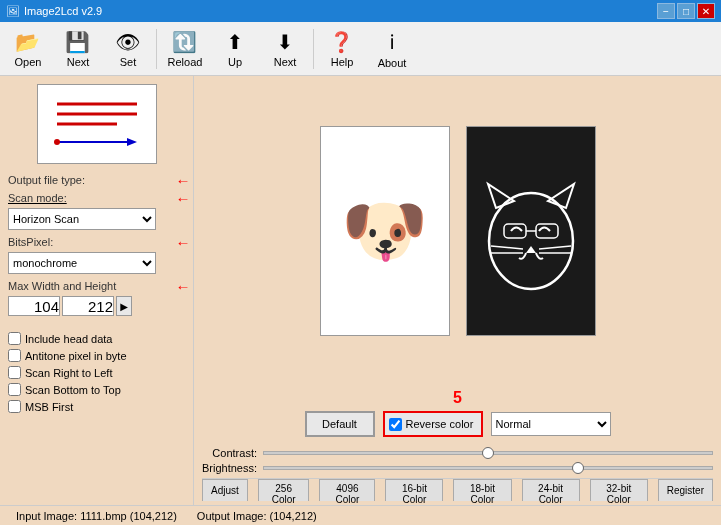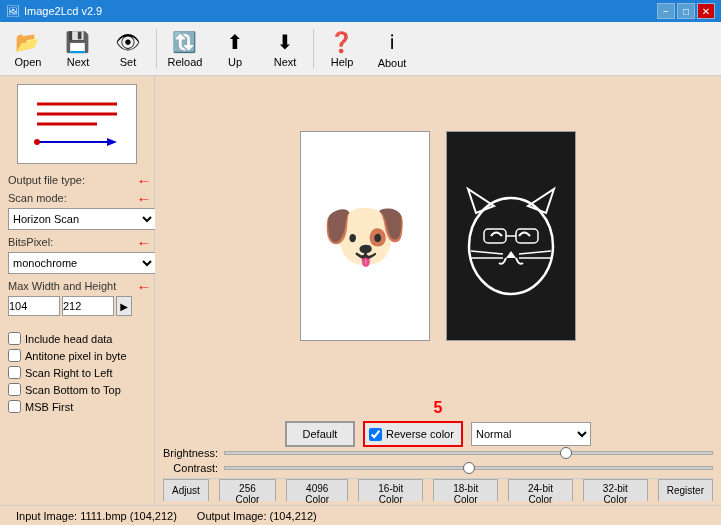--- a/index.html
+++ b/index.html
@@ -60,21 +60,21 @@
 
     
     .main-content {
       display: flex;
       height: calc(525px - 22px - 54px);
       background: #f0d9c0;
     }
 
     
     .left-panel {
-      width: 155px;
+      width: 194px;
       padding: 8px;
       display: flex;
       flex-direction: column;
       gap: 4px;
       border-right: 1px solid #ccc;
       background: #f0d9c0;
     }
     .preview-box {
       width: 120px;
       height: 80px;
@@ -104,22 +104,22 @@
     .dimension-row {
       display: flex;
       align-items: center;
       gap: 2px;
     }
     .dim-input {
       width: 52px;
       height: 20px;
       border: 1px solid #999;
       background: white;
-      font-size: 11px;
-      text-align: left;
+      font-size: 15px;
+      text-align: right;
     }
     .dim-arrow-btn {
       width: 16px;
       height: 20px;
       border: 1px solid #999;
       background: #e8e8e8;
       cursor: pointer;
       display: flex;
       align-items: center;
       justify-content: center;
@@ -187,21 +187,21 @@
     
     .controls-bottom {
       padding: 4px 8px 24px;
       background: #f0d9c0;
     }
     .controls-row1 {
       display: flex;
       align-items: center;
       justify-content: center;
       gap: 8px;
-      margin-bottom: 0;
+      margin-bottom: 10px;
     }
     .btn-default {
       width: 70px;
       height: 26px;
       background: #e8e8e8;
       border: 2px solid #999;
       cursor: pointer;
       font-size: 11px;
     }
     .btn-reverse {
@@ -339,21 +339,21 @@
 
         <circle cx="10" cy="50" r="3" fill="#c00"></circle>
       </svg>
     </div>
 
     <div style="position:relative; display:flex; align-items:center;">
       <label class="field-label">Output file type:</label>
       <span style="color:red;font-weight:bold;font-size:15px;position:absolute;right:-18px;top:-2px;">← 1</span>
     </div>
 
-    <div style="position:relative; display:flex; align-items:center;">
+    <div style="position:relative; display:flex; align-items:center;text-decoration:underline;">
       <label class="field-label">Scan mode:</label>
       <span style="color:red;font-weight:bold;font-size:15px;position:absolute;right:-18px;top:-2px;">← 2</span>
     </div>
     <select class="field-select">
       <option>Horizon Scan</option>
       <option>Vertical Scan</option>
     </select>
 
     <div style="position:relative; display:flex; align-items:center;">
       <label class="field-label">BitsPixel:</label>
@@ -450,30 +450,30 @@
           <span>Reverse color</span>
         </button>
         <select class="normal-select">
           <option>Normal</option>
           <option>Lighten</option>
           <option>Darken</option>
         </select>
       </div>
 
       <div class="slider-row">
+        <span class="slider-label">Contrast:</span>
+        <div class="slider-track">
+          <div class="slider-thumb" style="left: calc(50% - 6px);"></div>
+        </div>
+      </div>
+
+      <div class="slider-row">
         <span class="slider-label">Brightness:</span>
         <div class="slider-track">
           <div class="slider-thumb" style="left: calc(70% - 6px);"></div>
-        </div>
-      </div>
-
-      <div class="slider-row">
-        <span class="slider-label">Contrast:</span>
-        <div class="slider-track">
-          <div class="slider-thumb" style="left: calc(50% - 6px);"></div>
         </div>
       </div>
 
       <div class="tabs-row">
         <button class="tab-btn">Adjust</button>
         <button class="tab-btn">256 Color</button>
         <button class="tab-btn">4096 Color</button>
         <button class="tab-btn">16-bit Color</button>
         <button class="tab-btn">18-bit Color</button>
         <button class="tab-btn">24-bit Color</button>

